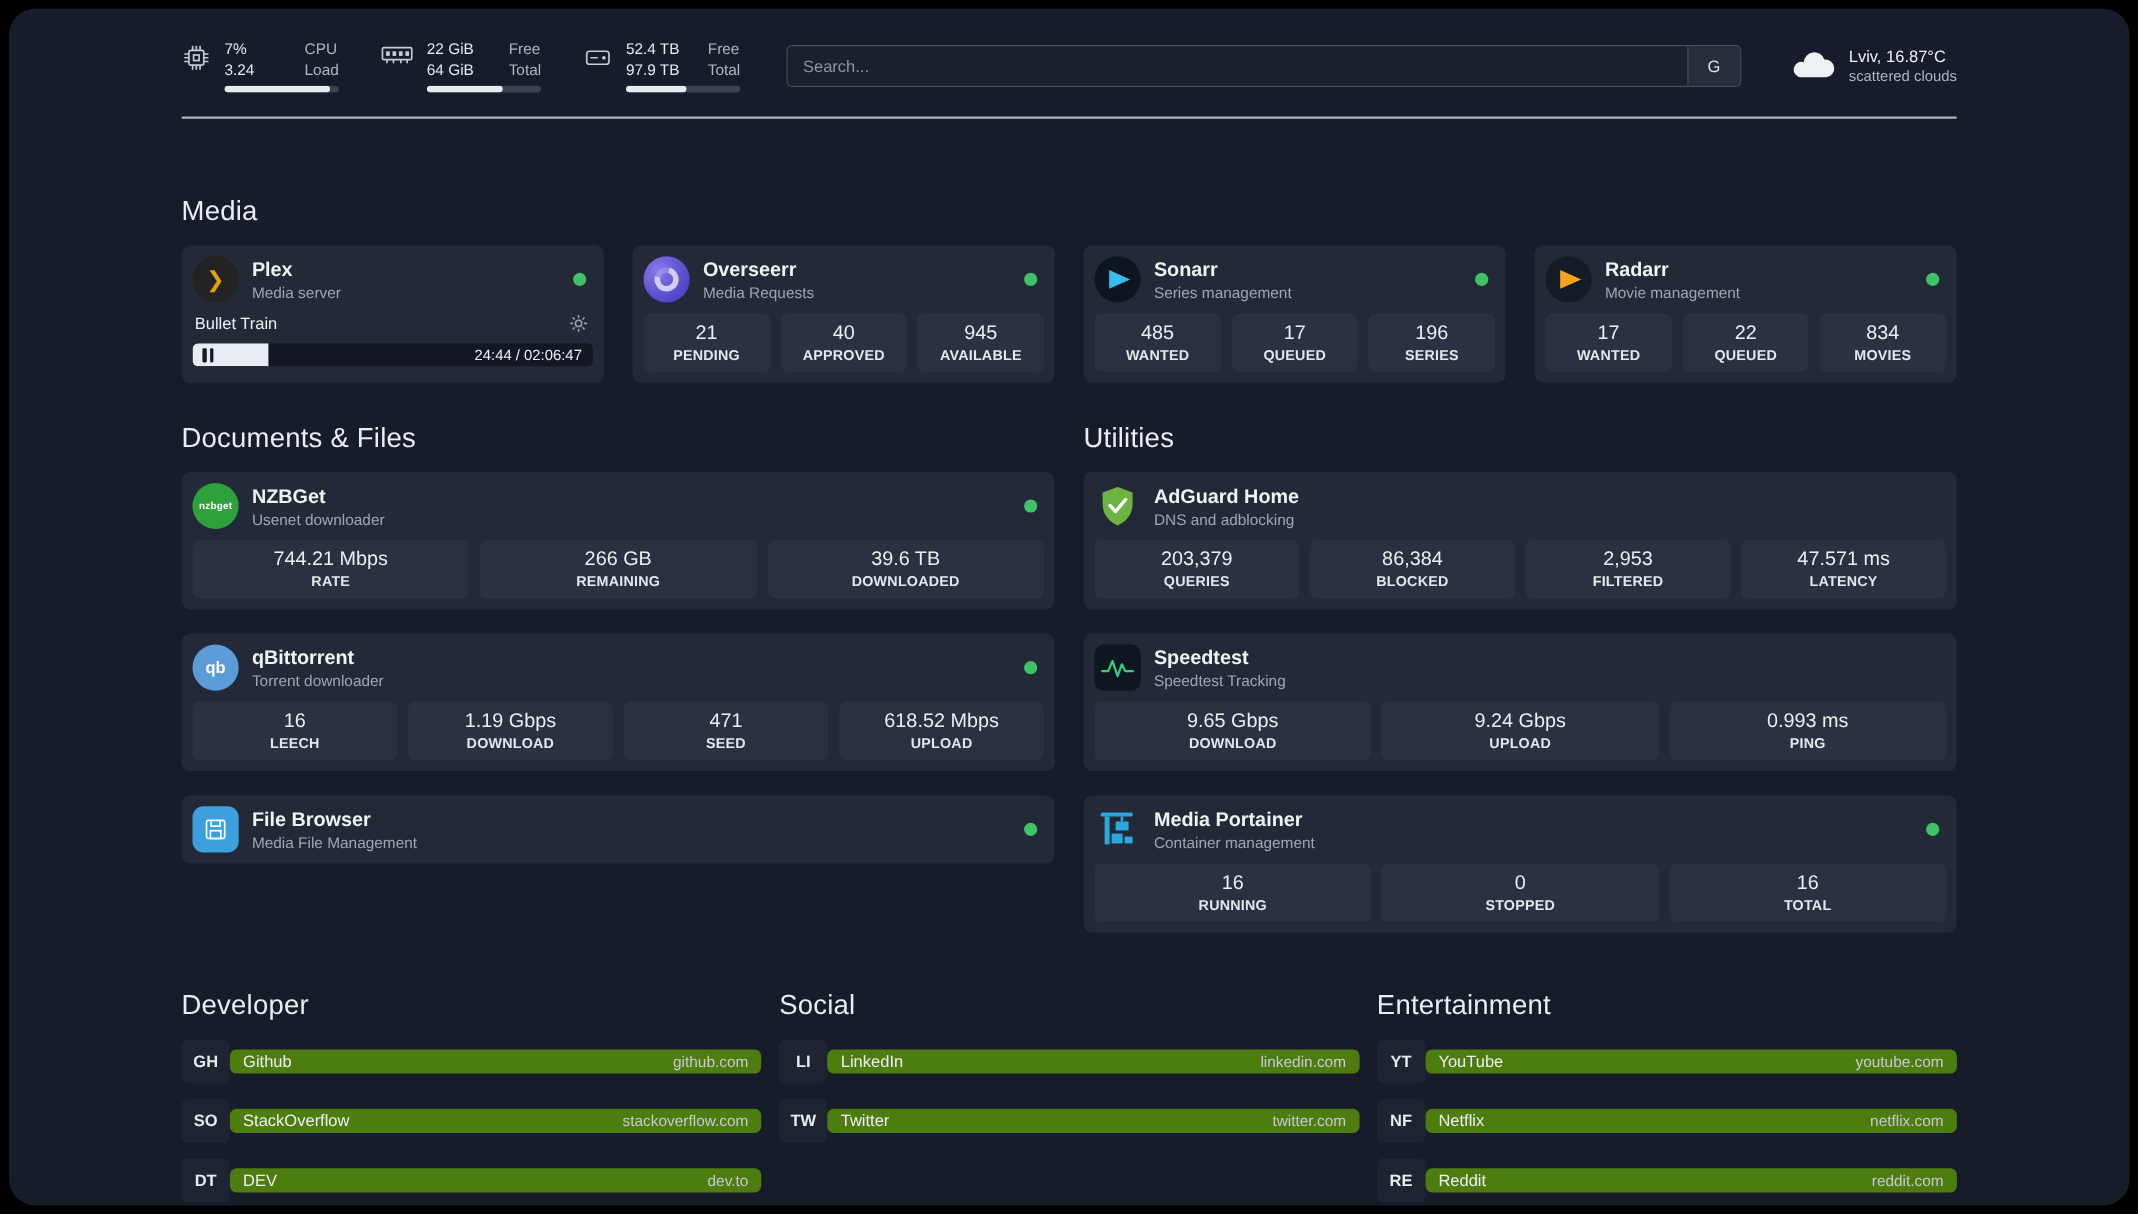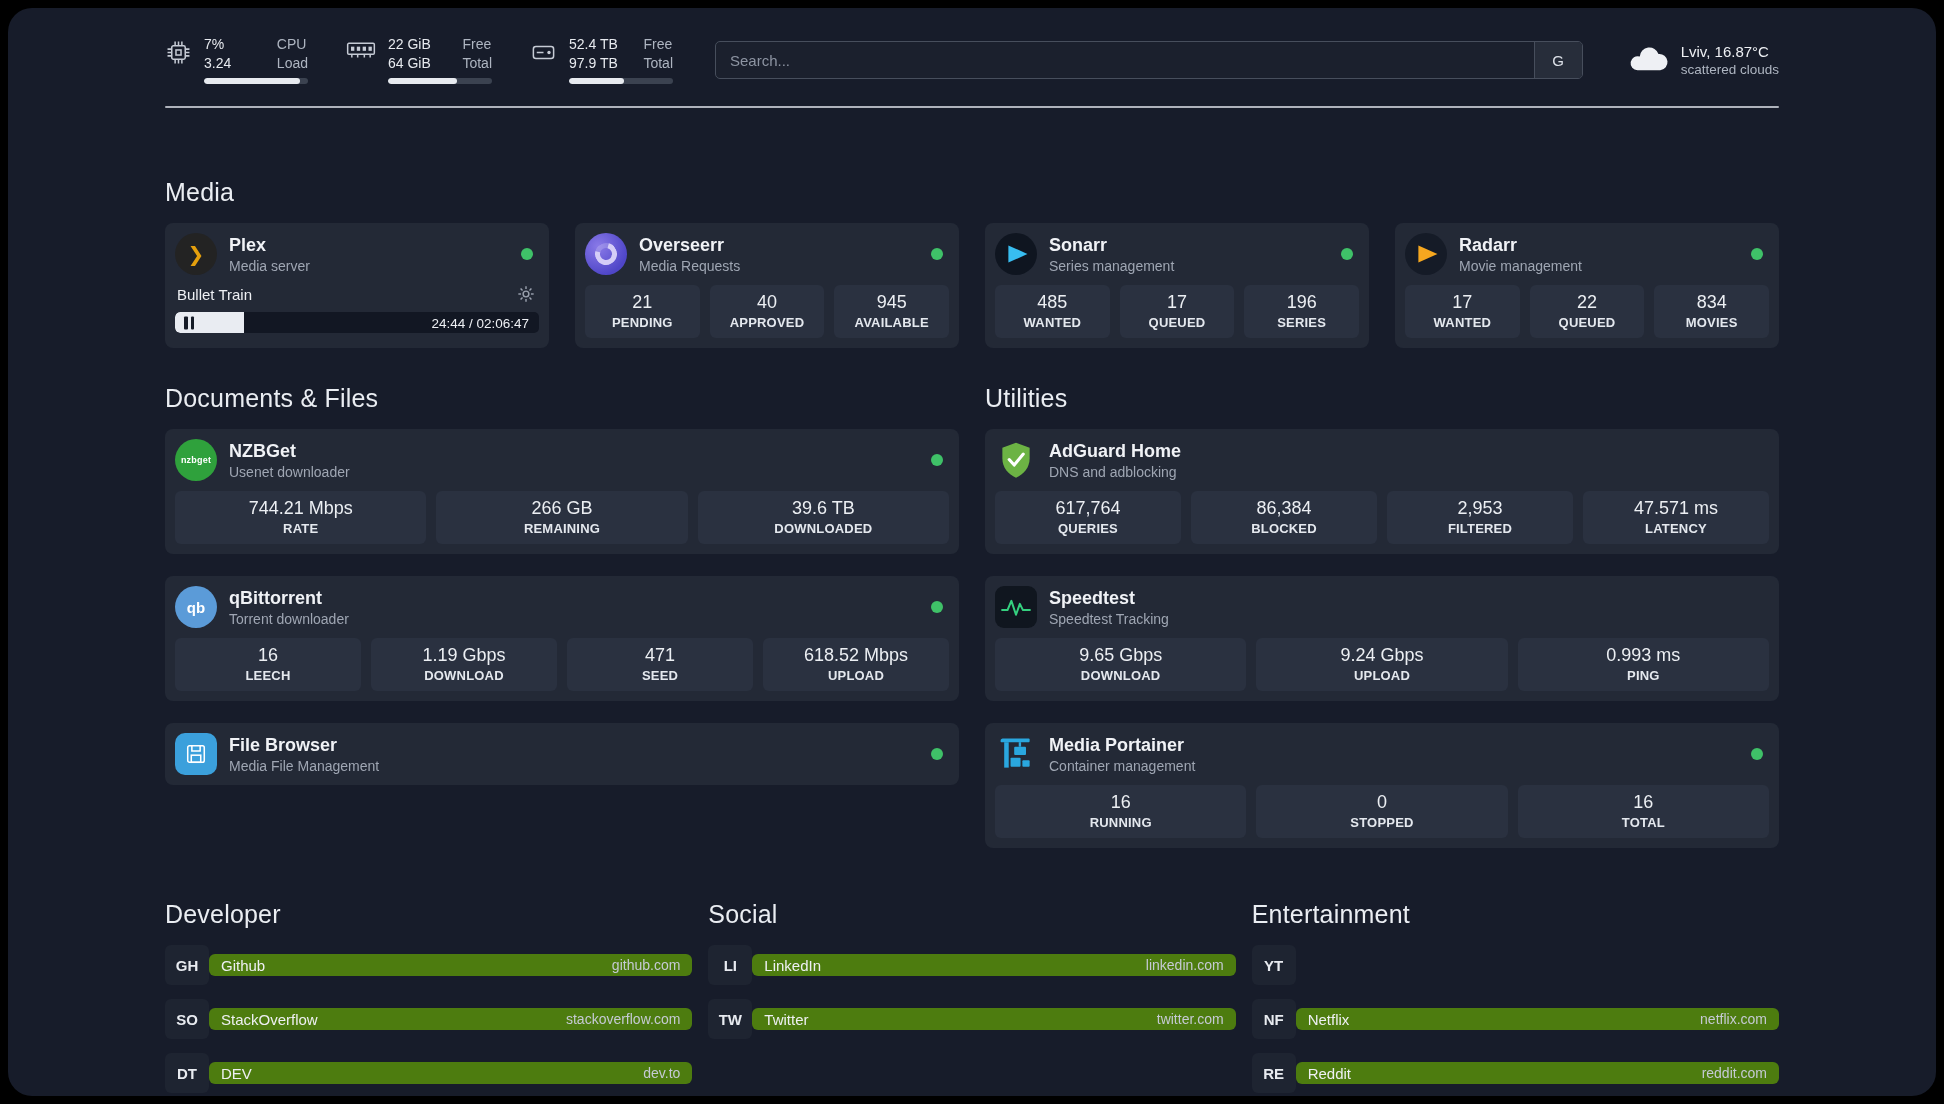--- a/index.html
+++ b/index.html
@@ -410,21 +410,21 @@
                 <path d="M14.5 21.5 L20 27.5 L30 15.5" fill="none" stroke="#fff" stroke-width="3.4" stroke-linecap="round" stroke-linejoin="round"></path>
               </svg>
             </span>
             <div>
               <div class="app-name">AdGuard Home</div>
               <div class="app-desc">DNS and adblocking</div>
             </div>
           </div>
           <div class="stats">
             <div class="tile">
-              <div class="tile-value">617,764</div>
+              <div class="tile-value">203,379</div>
               <div class="tile-label">QUERIES</div>
             </div>
             <div class="tile">
               <div class="tile-value">86,384</div>
               <div class="tile-label">BLOCKED</div>
             </div>
             <div class="tile">
               <div class="tile-value">2,953</div>
               <div class="tile-label">FILTERED</div>
             </div>
@@ -543,20 +543,24 @@
               <span class="bm-name">Twitter</span>
               <span class="bm-url">twitter.com</span>
             </span>
       </div>
     </div>
 
     <div>
       <h2 class="sec">Entertainment</h2>
       <div class="link-row">
         <span class="abbr">YT</span>
+        <span class="bm">
+              <span class="bm-name">YouTube</span>
+              <span class="bm-url">youtube.com</span>
+            </span>
       </div>
       <div class="link-row">
         <span class="abbr">NF</span>
         <span class="bm">
               <span class="bm-name">Netflix</span>
               <span class="bm-url">netflix.com</span>
             </span>
       </div>
       <div class="link-row">
         <span class="abbr">RE</span>

